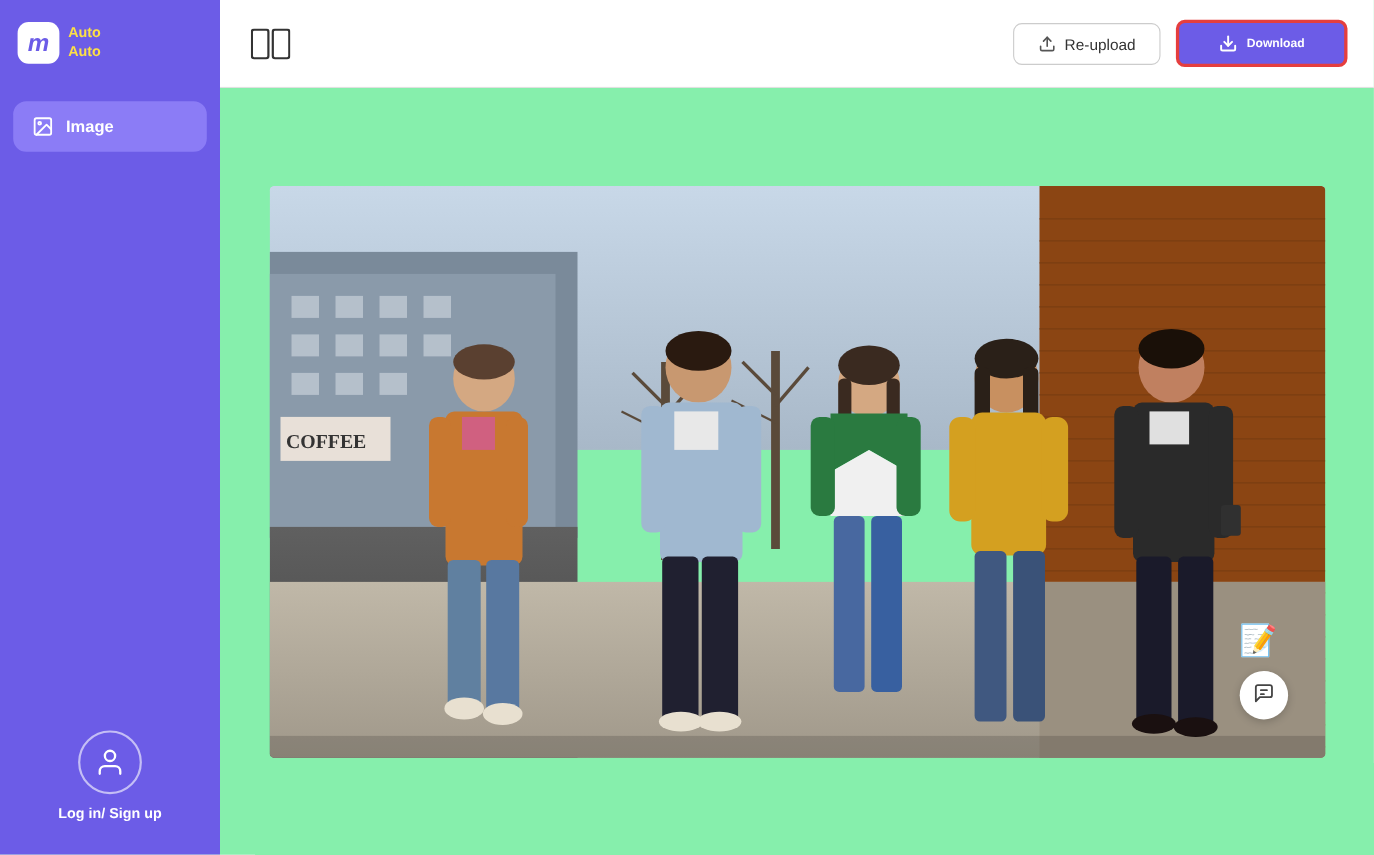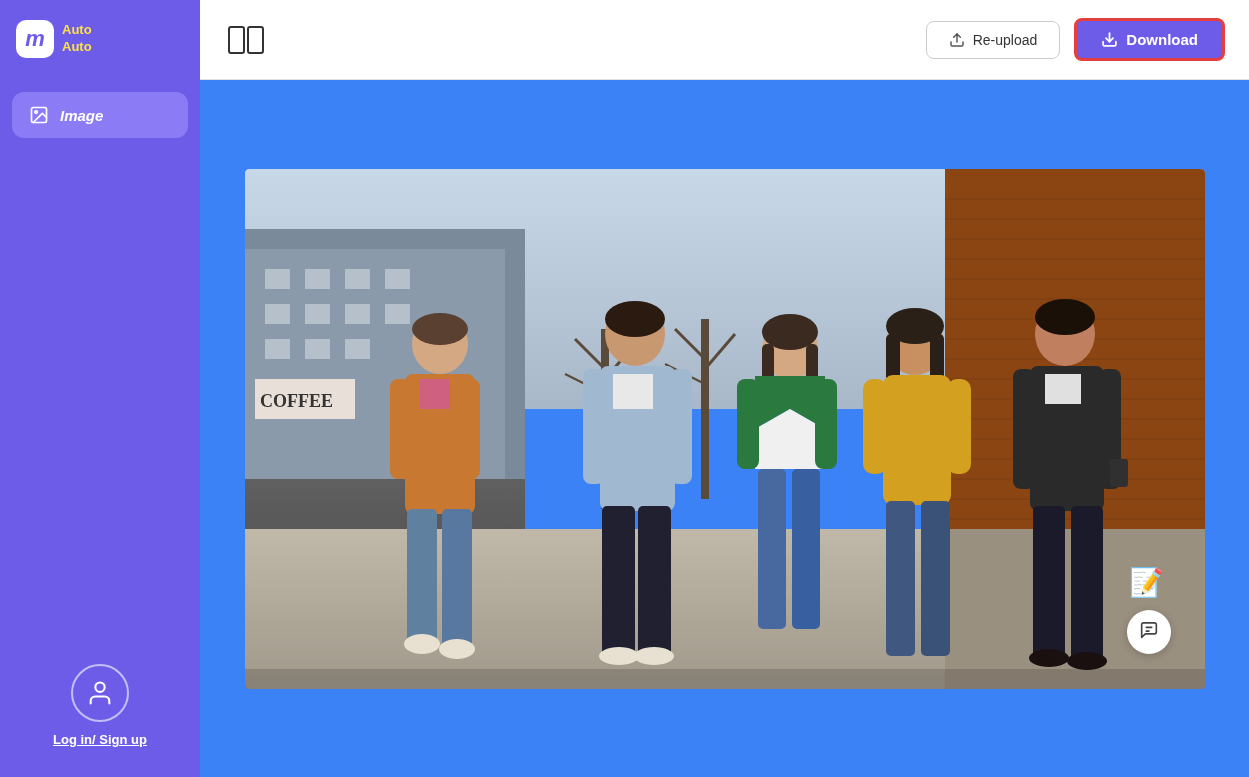--- a/index.html
+++ b/index.html
@@ -57,21 +57,20 @@
       align-items: center;
       gap: 10px;
       cursor: pointer;
       color: white;
       font-size: 15px;
       font-weight: 600;
     }
 
     .nav-item.active {
       background: #8b7cf6;
-      font-style: italic;
     }
 
     .nav-icon {
       width: 22px;
       height: 22px;
       display: flex;
       align-items: center;
       justify-content: center;
     }
 
@@ -93,30 +92,29 @@
       align-items: center;
       justify-content: center;
       color: white;
     }
 
     #user-label {
       color: white;
       font-size: 13px;
       font-weight: 600;
       text-align: center;
-      text-decoration: underline;
     }
 
     
     #main {
       flex: 1;
       height: 777px;
       display: flex;
       flex-direction: column;
-      background: #3b82f6;
+      background: #86efac;
     }
 
     
     #toolbar {
       height: 80px;
       background: white;
       display: flex;
       align-items: center;
       padding: 0 24px;
       justify-content: space-between;
@@ -146,41 +144,40 @@
       font-size: 14px;
       font-weight: 500;
       cursor: pointer;
       display: flex;
       align-items: center;
       gap: 8px;
       color: #333;
     }
 
     #download-btn {
-      padding: 10px 24px;
+      padding: 10px 36px;
       border: 3px solid #e53e3e;
       border-radius: 8px;
       background: #6c5ce7;
-      font-size: 15px;
+      font-size: 11px;
       font-weight: 700;
       cursor: pointer;
       display: flex;
       align-items: center;
       gap: 8px;
       color: white;
     }
 
     
     #content {
       flex: 1;
       display: flex;
       align-items: center;
       justify-content: center;
       padding: 20px 30px;
-      text-align: right;
     }
 
     #image-container {
       max-width: 960px;
       width: 100%;
       border-radius: 4px;
       overflow: hidden;
       position: relative;
     }
 

